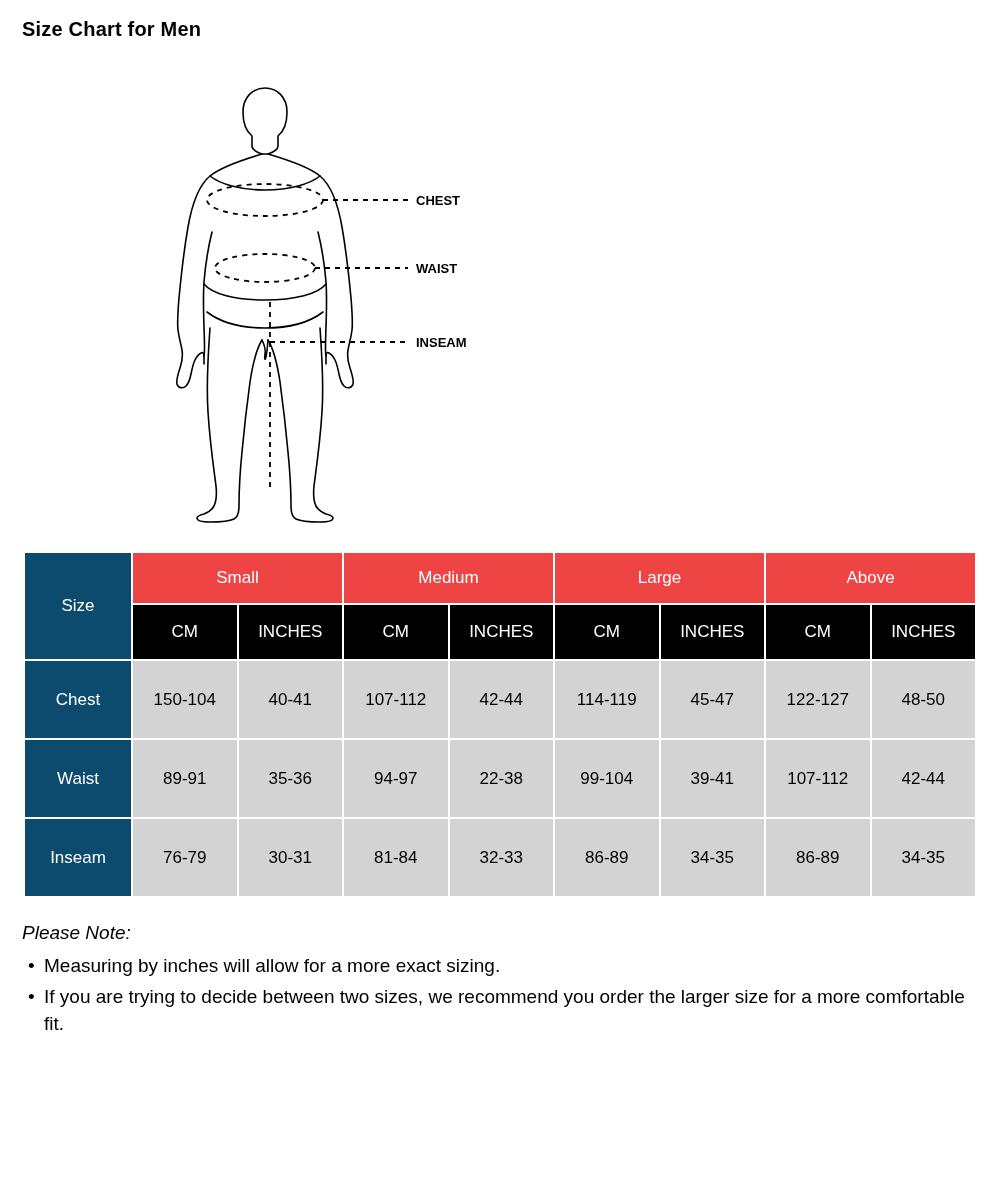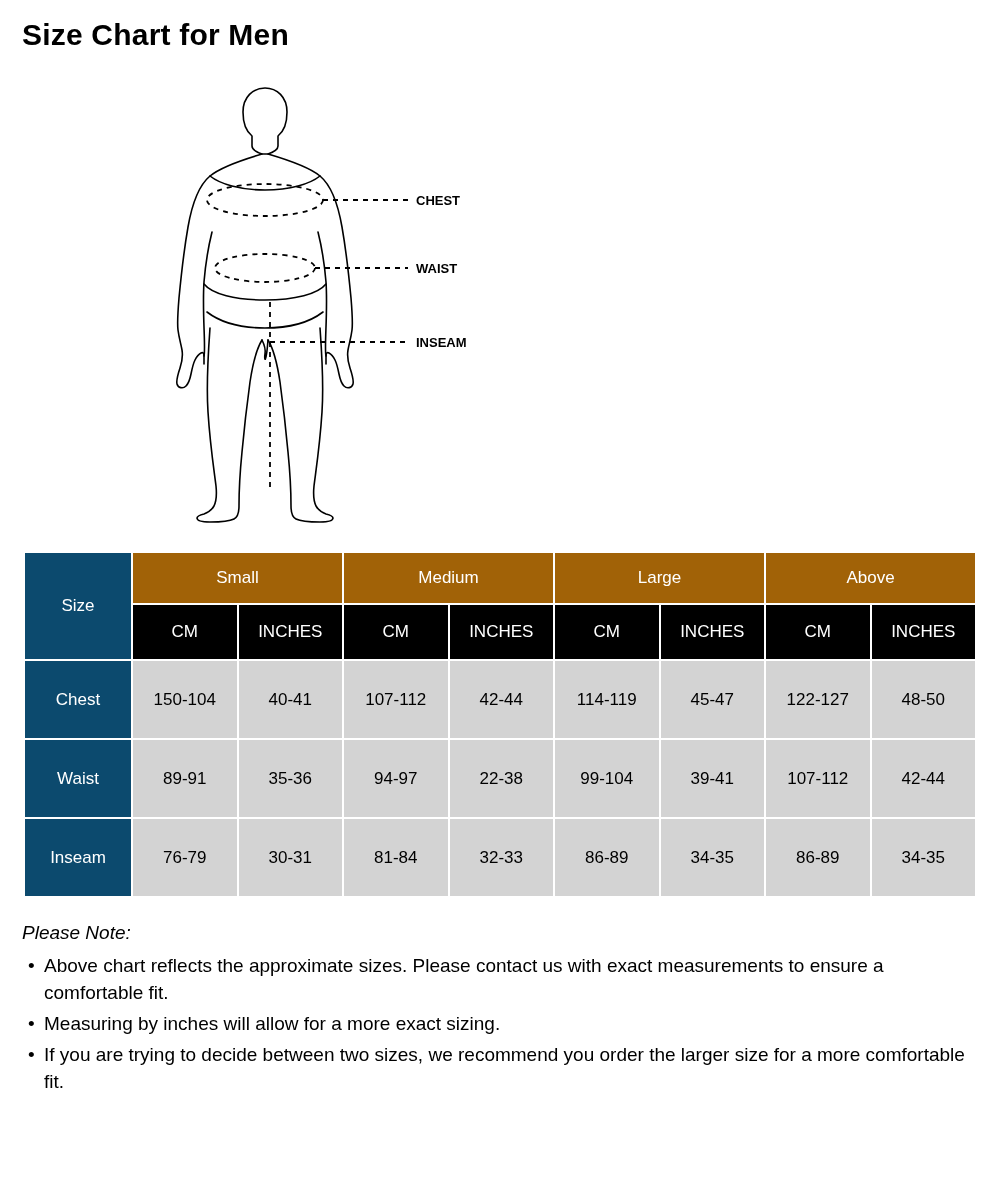--- a/index.html
+++ b/index.html
@@ -18,21 +18,21 @@
   .page {
     width: 1000px;
     height: 1194px;
     position: relative;
     box-sizing: border-box;
   }
   .title {
     position: absolute;
     left: 22px;
     top: 18px;
-    font-size: 30px;
+    font-size: 20px;
     font-weight: bold;
     letter-spacing: 0.2px;
   }
   .figure-wrap {
     position: absolute;
     left: 0;
     top: 72px;
     width: 1000px;
     height: 470px;
   }
@@ -53,21 +53,21 @@
   }
   table.size-table td, table.size-table th {
     border: 2px solid #ffffff;
     text-align: center;
     vertical-align: middle;
     font-size: 17px;
     font-weight: normal;
     padding: 0;
   }
   .hdr {
-    background: #a16207;
+    background: #ef4444;
     color: #ffffff;
     font-weight: bold;
     font-size: 18px;
   }
   .hdr-sub {
     background: #000000;
     color: #ffffff;
     font-weight: bold;
     font-size: 16px;
   }
@@ -227,19 +227,18 @@
           <td class="cell">86-89</td>
           <td class="cell">34-35</td>
         </tr>
       </tbody>
     </table>
   </div>
 
   <div class="notes">
     <div class="note-title">Please Note:</div>
     <ul>
-      <li>Above chart reflects the approximate sizes. Please contact us with exact measurements to ensure a comfortable fit.</li>
       <li>Measuring by inches will allow for a more exact sizing.</li>
       <li>If you are trying to decide between two sizes, we recommend you order the larger size for a more comfortable fit.</li>
     </ul>
   </div>
 
 </div>
 
 </body></html>

